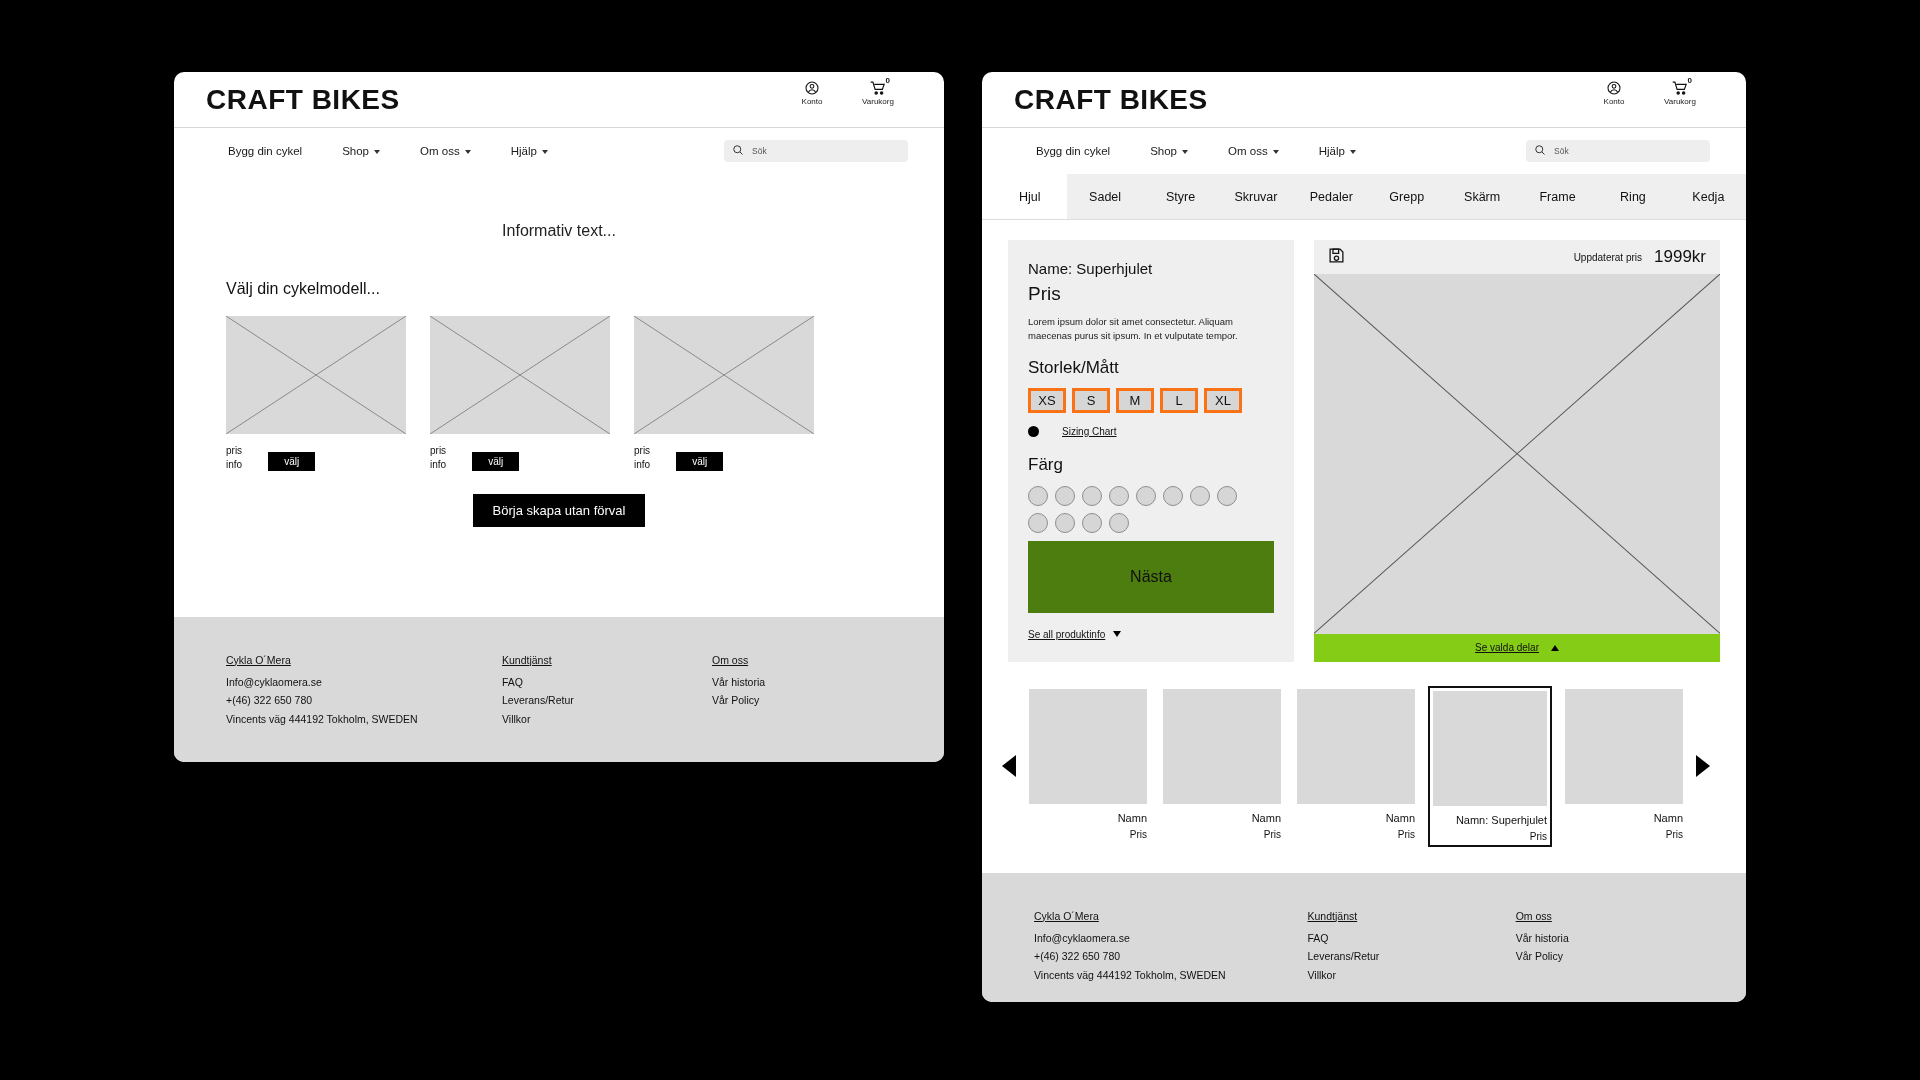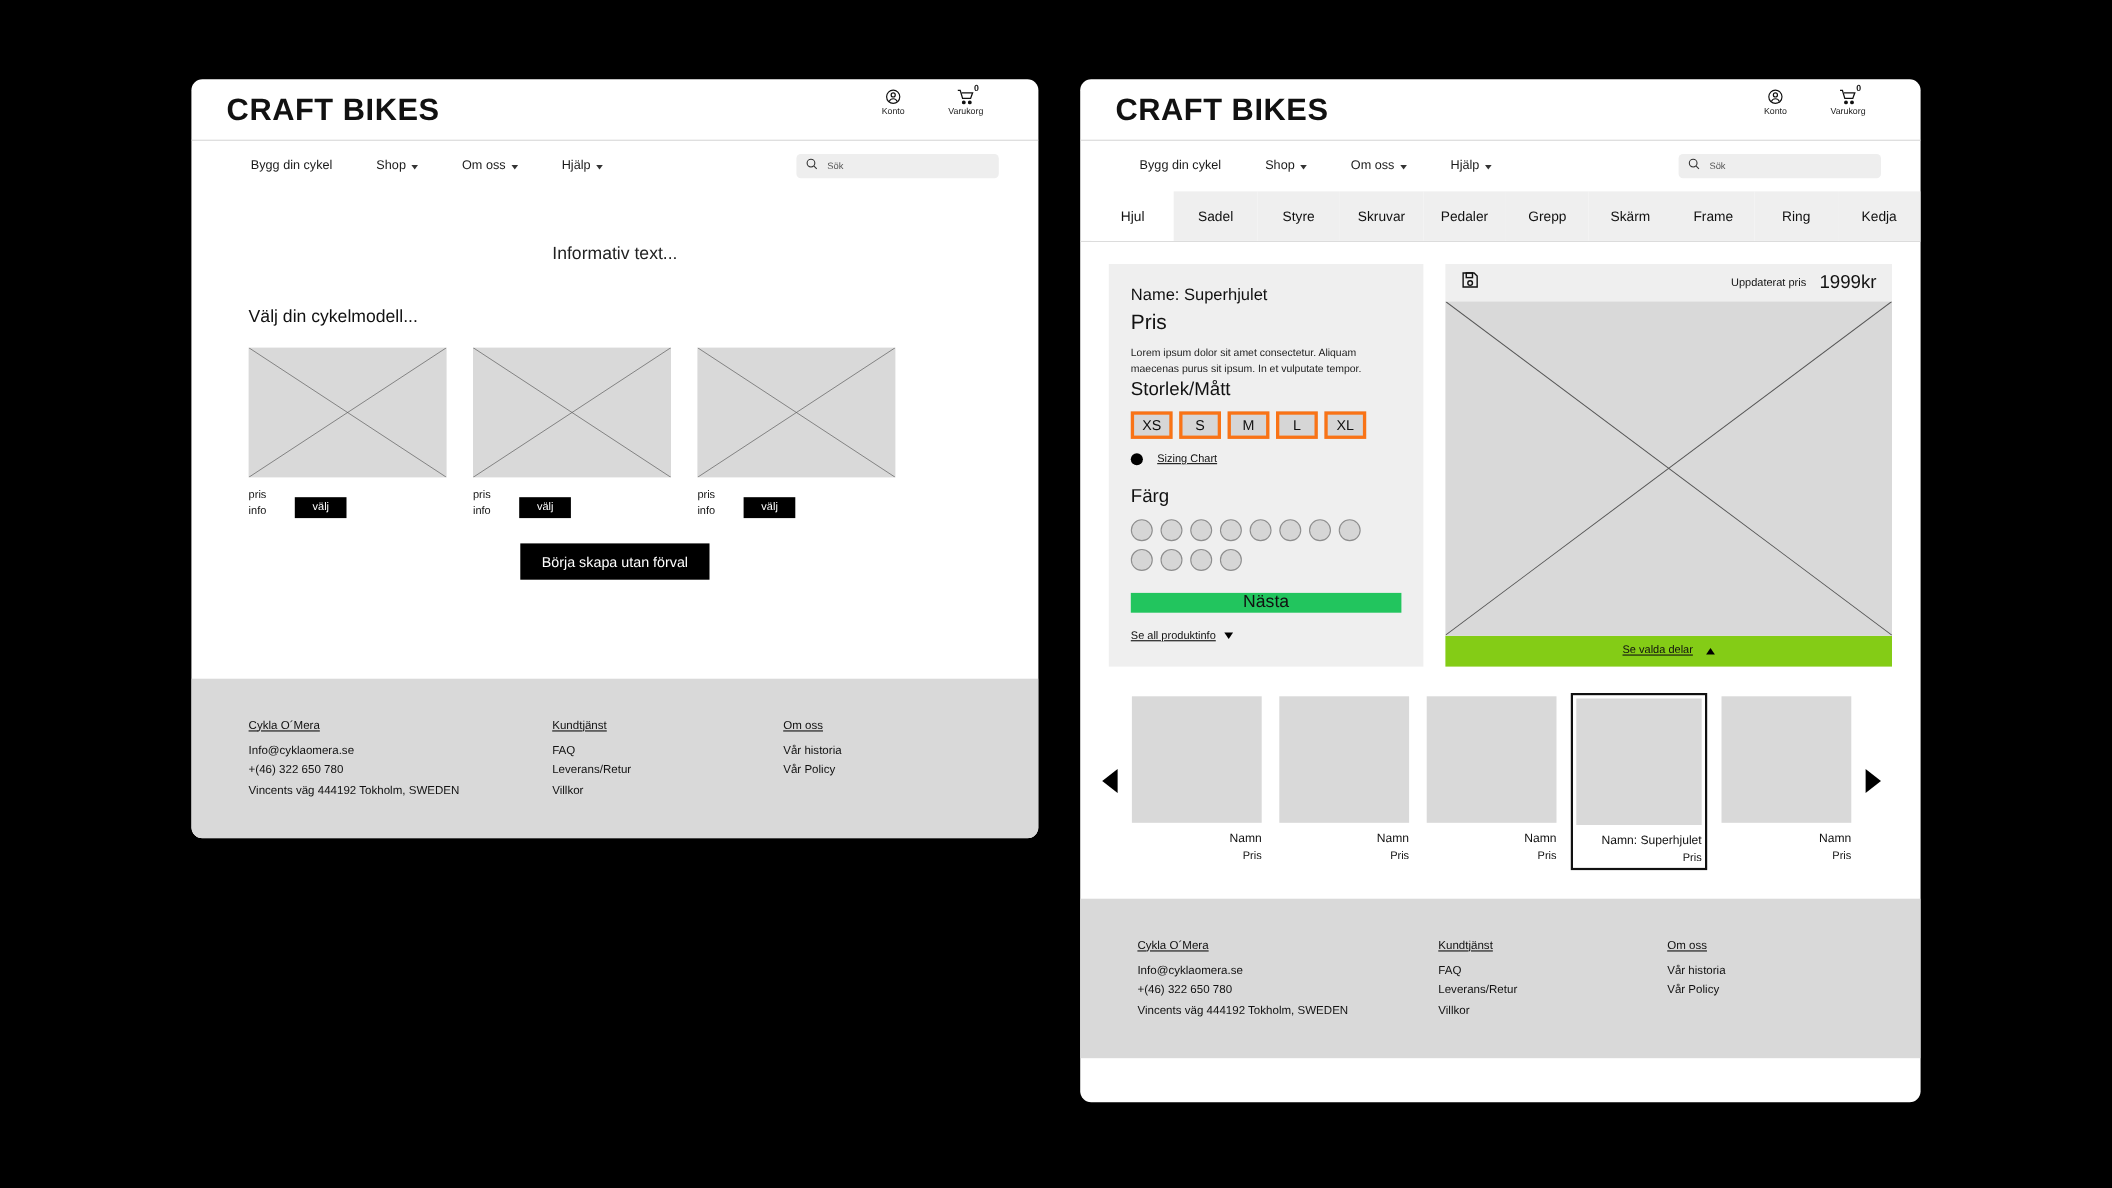--- a/index.html
+++ b/index.html
@@ -147,45 +147,45 @@
   
   .config { display: flex; gap: 20px; padding: 20px 26px 0 26px; }
   .detail-pane {
     width: 286px;
     background: #efefef;
     padding: 20px 20px 22px 20px;
   }
   .d-name { font-size: 15px; color: #111; font-weight: 400; }
   .d-price { font-size: 19px; color: #111; margin-top: 6px; }
   .d-desc { font-size: 9.5px; line-height: 1.5; color: #222; margin-top: 10px; }
-  .d-size-head { font-size: 17px; color: #111; }
+  .d-size-head { font-size: 17px; color: #111; margin-top: 14px; }
   .sizes { display: flex; gap: 6px; margin-top: 10px; }
   .size-btn {
     width: 38px; height: 25px;
     background: #d6d6d6; border: 3px solid #f97316;
     font-size: 13px; color: #111;
     display: flex; align-items: center; justify-content: center;
     cursor: pointer;
     font-family: "Liberation Sans", sans-serif;
   }
-  .sizing-row { display: flex; align-items: center; gap: 13px; margin-top: 13px; text-align: center; }
+  .sizing-row { display: flex; align-items: center; gap: 23px; margin-top: 13px; text-align: center; }
   .dot { width: 11px; height: 11px; border-radius: 50%; background: #000; }
   .sizing-link { font-size: 10px; color: #111; text-decoration: underline; cursor: pointer; }
   .d-color-head { font-size: 17px; color: #111; margin-top: 18px; }
   .swatches { display: flex; flex-wrap: wrap; gap: 7px; margin-top: 11px; width: 218px; }
   .swatch {
     width: 20px; height: 20px; border-radius: 50%;
     background: #d6d6d6; border: 1px solid #8e8e8e;
     cursor: pointer;
   }
   .next-btn {
-    width: 100%; margin-top: 20px;
-    background: #22c55e; border: none;
+    width: 100%; margin-top: 8px;
+    background: #4d7c0f; border: none;
     font-size: 16px; color: #111;
-    padding: 0 0; cursor: pointer;
+    padding: 27px 0; cursor: pointer;
     font-family: "Liberation Sans", sans-serif;
   }
   .prodinfo-row { display: flex; align-items: center; gap: 8px; margin-top: 16px; }
   .prodinfo-link { font-size: 10px; color: #111; text-decoration: underline; cursor: pointer; }
   .caret-d-blk {
     width: 0; height: 0;
     border-left: 4.5px solid transparent;
     border-right: 4.5px solid transparent;
     border-top: 6px solid #000;
   }

